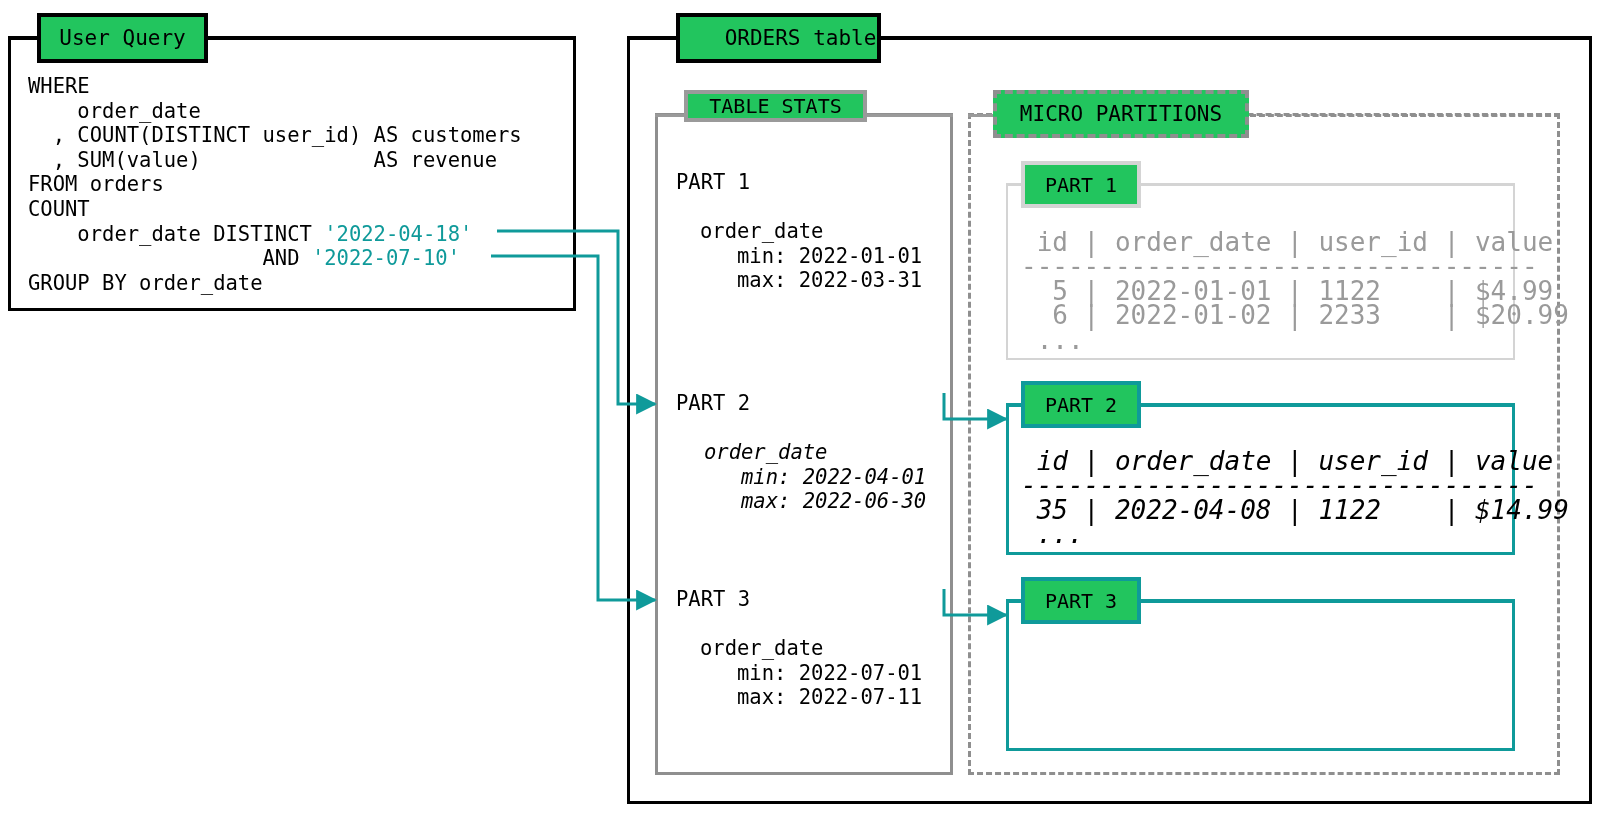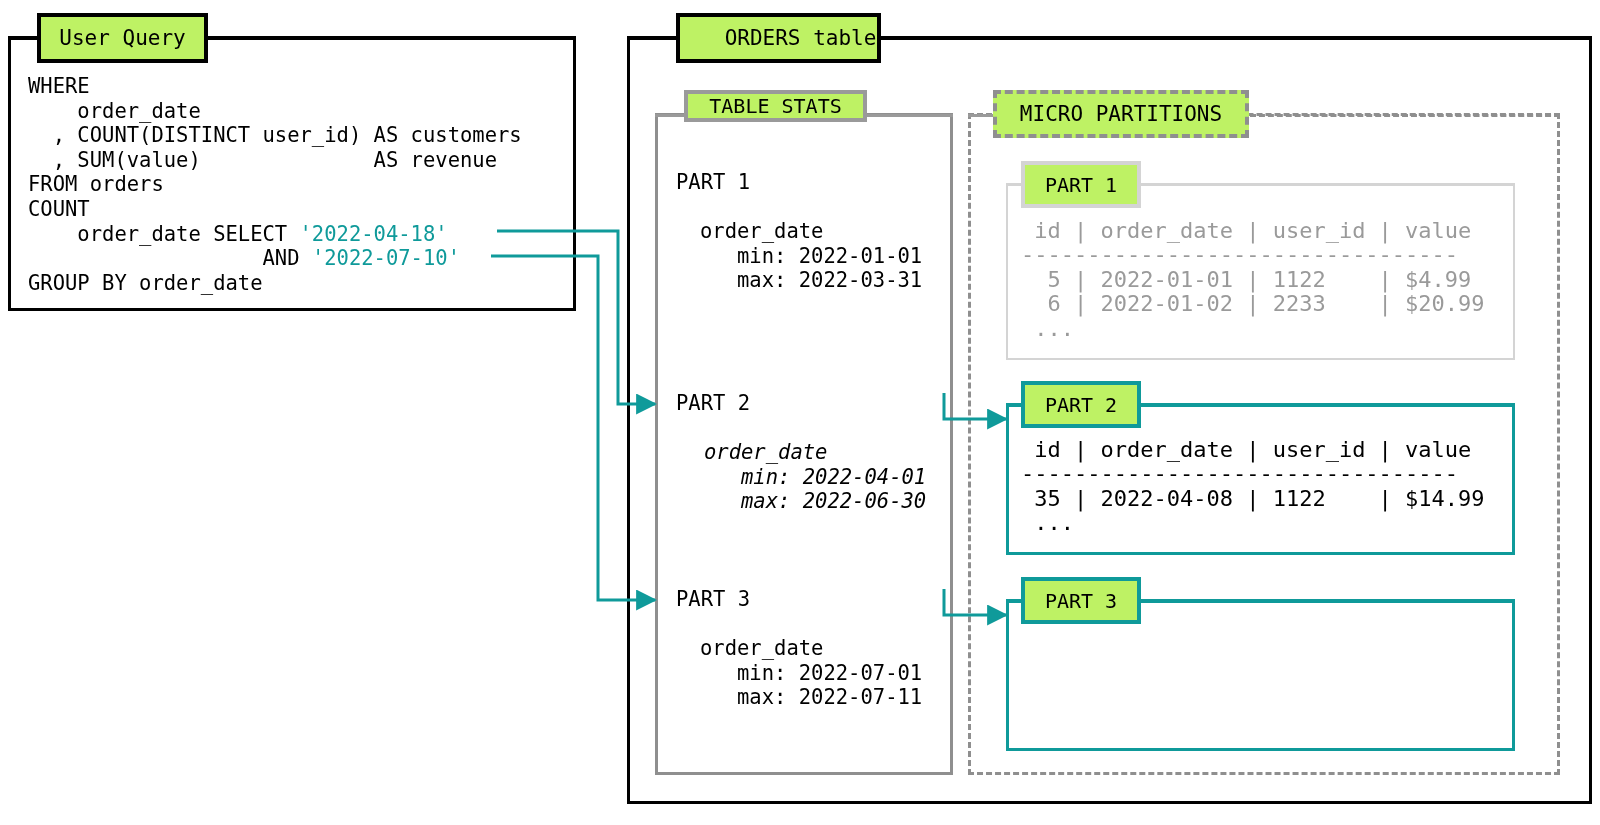--- a/index.html
+++ b/index.html
@@ -26,21 +26,21 @@
     background: transparent;
   }
   .gbox-black  { border: 3px solid #000000; }
   .gbox-gray   { border: 3px solid #8f8f8f; }
   .gbox-dashed { border: 3px dashed #8f8f8f; }
 
   
   .tab {
     position: absolute;
     box-sizing: border-box;
-    background: #bef264;
+    background: #22c55e;
     display: flex;
     align-items: center;
     justify-content: center;
     white-space: pre;
     z-index: 6;
     line-height: 1;
   }
   .tab-black  { border: 4px solid #000000; color: #000000; }
   .tab-gray   { border: 4px solid #9a9a9a; color: #000000; }
   .tab-teal   { border: 4px solid #0f9a9a; color: #000000; }
@@ -74,25 +74,26 @@
     line-height: 24.6px;
     font-size: 20.5px;
     color: #000000;
     z-index: 4;
   }
 
   .parttable {
     position: absolute;
     white-space: pre;
     line-height: 24.4px;
-    font-size: 22px;
+    font-size: 26px;
     z-index: 4;
+    margin-top: 11px;
   }
   .parttable-dim { color: #9a9a9a; }
-  .parttable-on  { color: #000000; }
+  .parttable-on  { color: #000000; font-style: italic; }
 
   
   .ppanel {
     position: absolute;
     box-sizing: border-box;
     background: #ffffff;
   }
   .ppanel-dim  { border: 2px solid #d4d4d4; }
   .ppanel-on   { border: 3px solid #0f9a9a; }
 
@@ -135,21 +136,21 @@
   <div class="tab tab-black" style="left:37px; top:13px; width:171px; height:50px; font-size:21px;">
     <span>User Query</span>
   </div>
 
   <div class="codeblock" style="left:28px; top:74px;"><span>WHERE</span>
 <span>    order_date</span>
 <span>  , COUNT(DISTINCT user_id) AS customers</span>
 <span>  , SUM(value)              AS revenue</span>
 <span>FROM orders</span>
 <span>COUNT</span>
-<span>    order_date SELECT </span><span class="sql-lit">'2022-04-18'</span>
+<span>    order_date DISTINCT </span><span class="sql-lit">'2022-04-18'</span>
 <span>                   AND </span><span class="sql-lit">'2022-07-10'</span>
 <span>GROUP BY order_date</span></div>
 
   <div class="gbox gbox-black" style="left:627px; top:36px; width:965px; height:768px;"></div>
   <div class="tick tick-black" style="left:627px; top:37px; width:50px;"></div>
   <div class="tick tick-black" style="left:880px; top:37px; width:712px;"></div>
   <div class="tab tab-black" style="left:676px; top:13px; width:205px; height:50px; font-size:21px;padding-left:44px;">
     <span>ORDERS table</span>
   </div>
 

